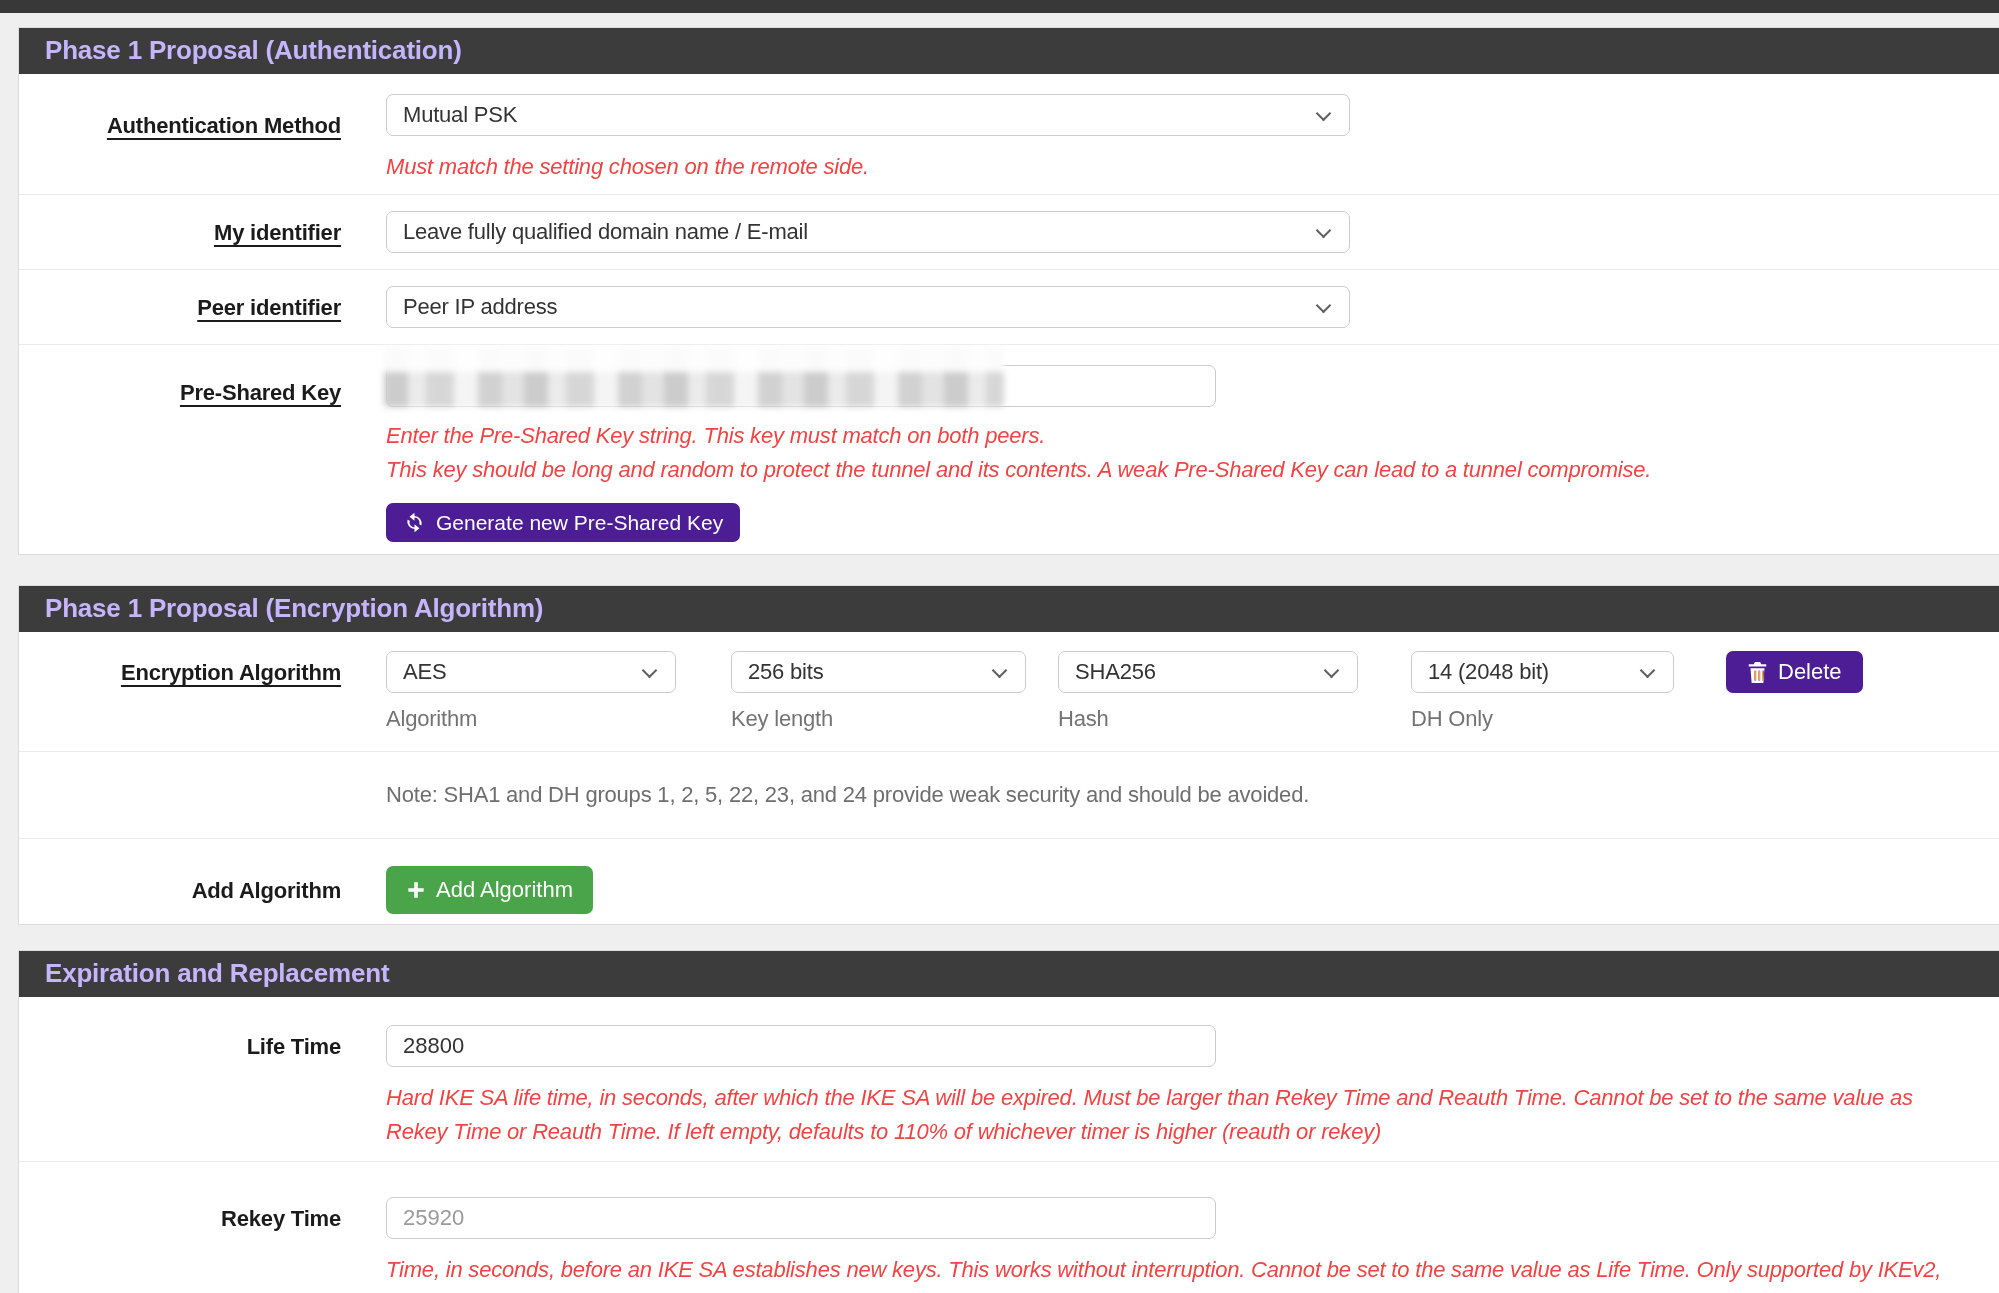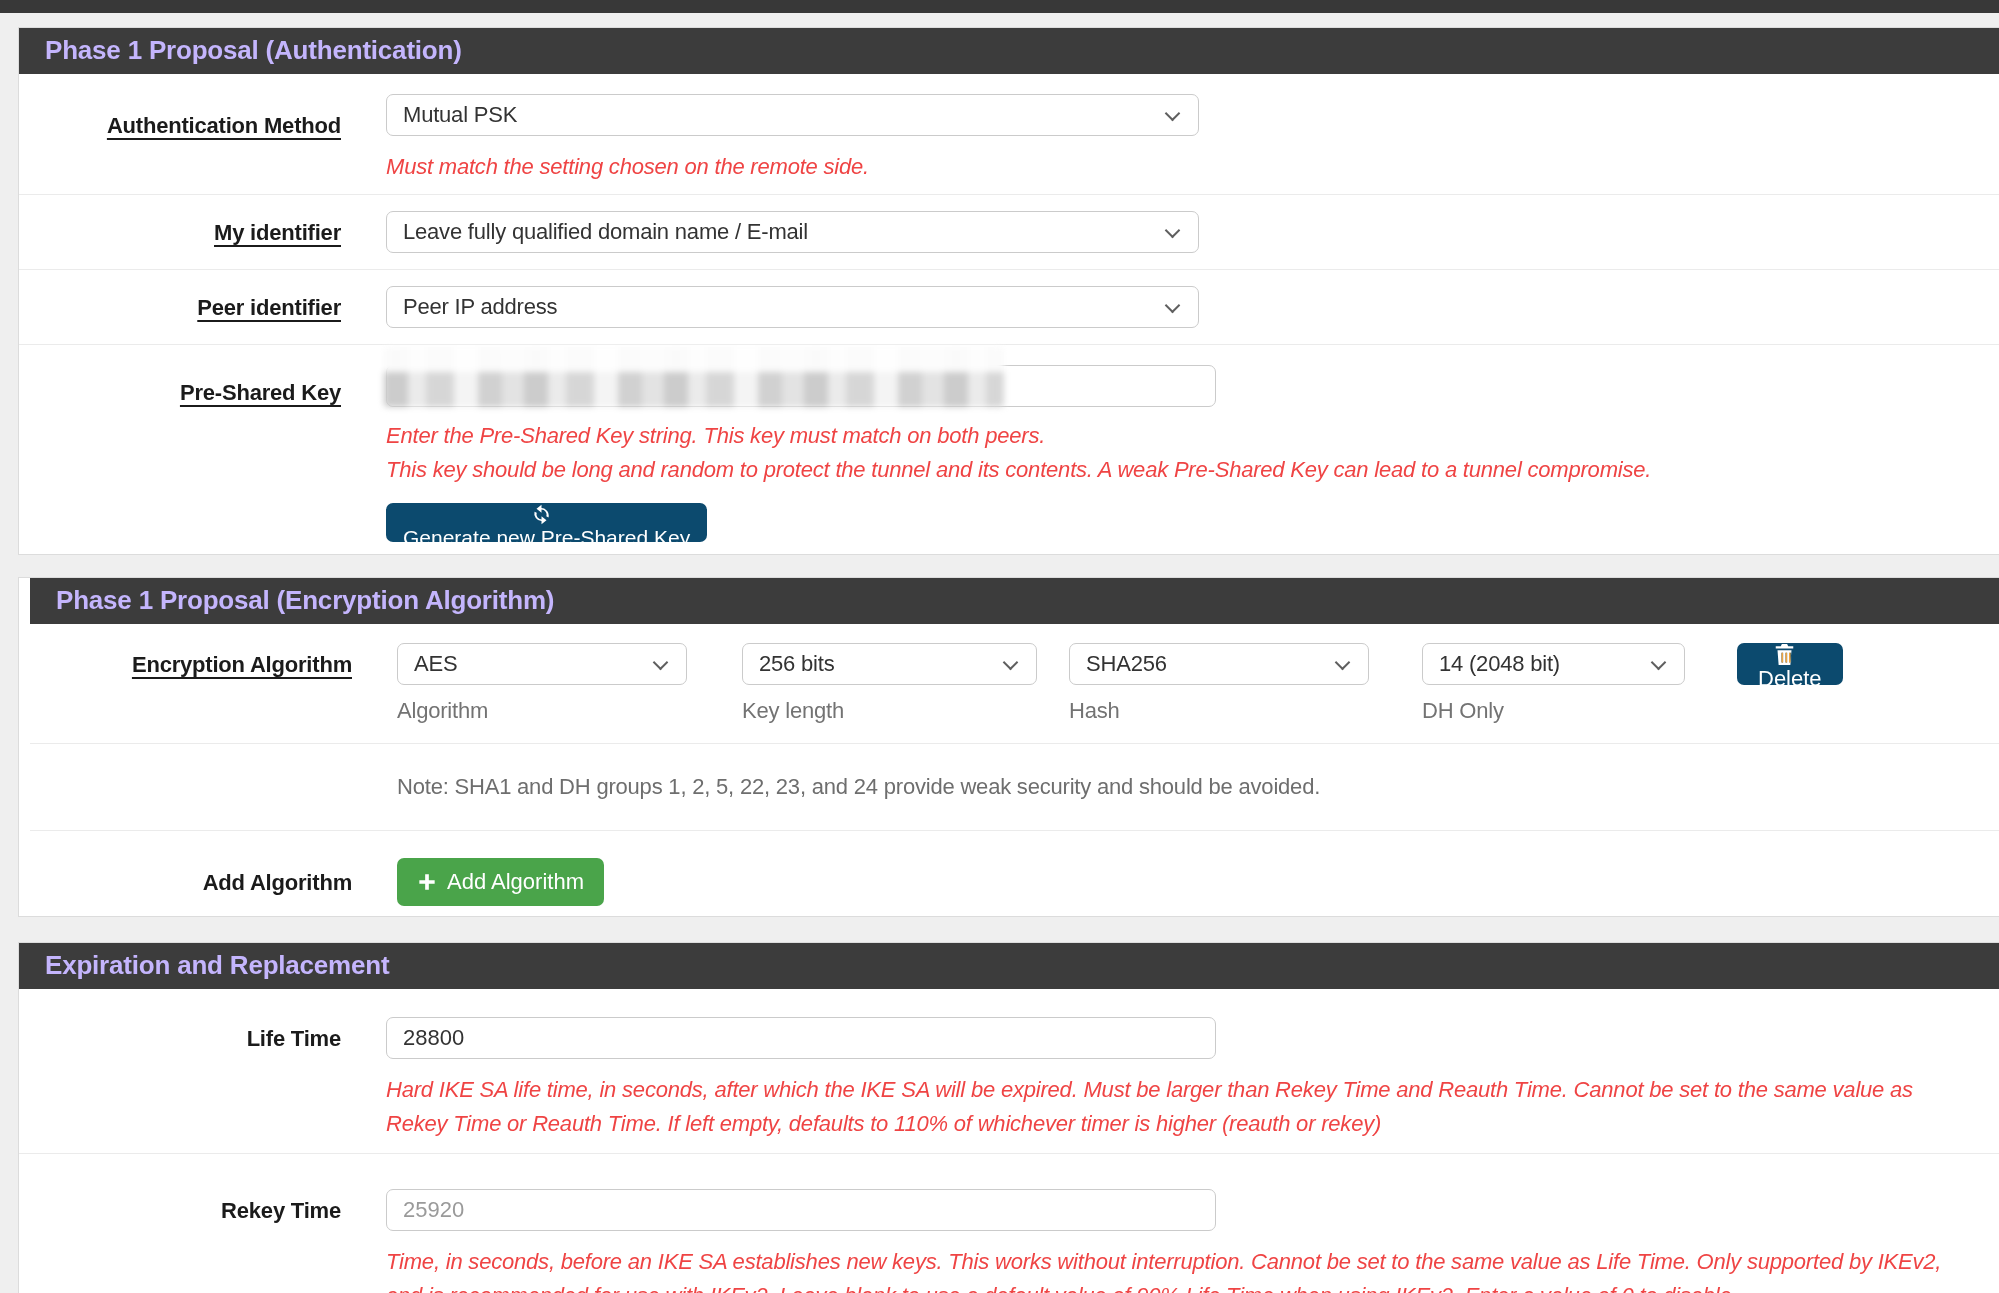--- a/index.html
+++ b/index.html
@@ -13,21 +13,21 @@
   }
   .topbar { height:13px; width:100%; background:#383838; }
 
   .panel {
     margin-left:18px;
     background:#fff;
     border:1px solid #dcdcdc;
     border-right:none;
   }
   .p1 { margin-top:14px; }
-  .p2 { margin-top:22px;padding-left:11px; }
+  .p2 { margin-top:30px; }
   .p3 { margin-top:25px; }
   .panel-heading {
     background:#3c3c3c;
     color:#c4b5fd;
     font-size:26px;
     font-weight:bold;
     padding:7px 26px 8px 26px;
   }
 
   .form-row {
@@ -65,21 +65,21 @@
     height:42px;
     border:1px solid #cbcbcb;
     border-radius:7px;
     background:#fff;
     font-size:22px;
     color:#333;
     font-family:"Liberation Sans",sans-serif;
   }
   .select {
     position:relative;
-    width:813px;
+    width:964px;
     line-height:40px;
     padding:0 46px 0 16px;
     white-space:nowrap;
     overflow:hidden;
   }
   .chev {
     position:absolute;
     right:20px; top:13px;
     width:11px; height:11px;
     border-right:2px solid #5f5f5f;
@@ -123,21 +123,21 @@
     align-items:center;
     border:none;
     border-radius:7px;
     color:#fff;
     font-size:21px;
     font-family:"Liberation Sans",sans-serif;
     cursor:pointer;
     white-space:nowrap;
   }
   .btn .ico { display:inline-flex; margin-right:10px; }
-  .btn-warning { background:#0c4a6e;flex-direction:column; }
+  .btn-warning { background:#4c1d95; }
   .btn-success { background:#4aa44a; }
   .btn-generate { height:39px; padding:0 17px; margin-top:16px; }
   .btn-delete { height:42px; padding:0 21px; font-size:22px; }
   .btn-add { height:48px; padding:0 20px; font-size:22px; }
 
   
   .enc-row { display:flex; align-items:flex-start; }
   .enc-col { flex:none; }
   .enc-col .select { width:100%; }
   .enc-alg  { width:290px; margin-right:55px; }

